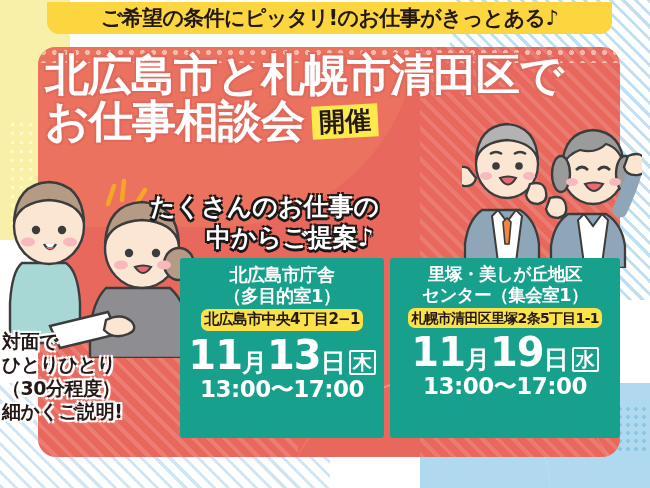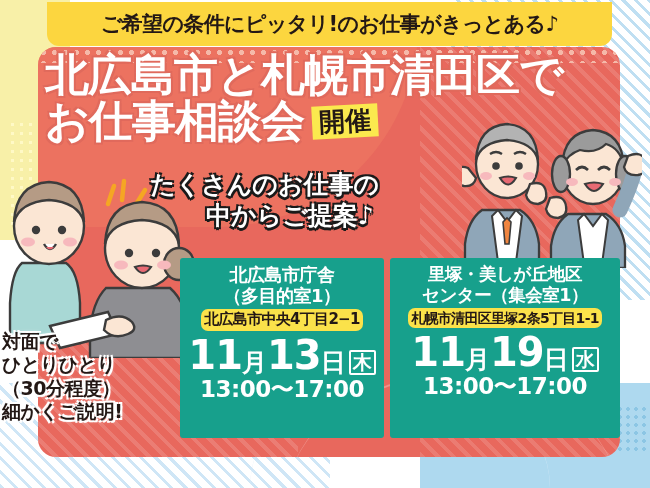--- a/index.html
+++ b/index.html
@@ -53,21 +53,21 @@
   }
   .bg-swoosh{
     position:absolute;left:250px;bottom:0px;width:300px;height:120px;
     border-top:2px solid #dfeef8;
     border-radius:50% 50% 0 0 / 100% 100% 0 0;
     opacity:.9;
   }
 
   
   .top-bar{
-    position:absolute;left:47px;top:2px;width:565px;height:44px;
+    position:absolute;left:47px;top:2px;width:565px;height:32px;
     background:#fcd63f;border-radius:0 0 12px 12px;
     display:flex;align-items:center;justify-content:center;
   }
   .top-bar .txt{
     font-size:21px;font-weight:bold;color:#231815;letter-spacing:-0.6px;
     white-space:nowrap;
   }
 
   
   .red-panel{
@@ -117,21 +117,21 @@
   .title .line2{display:flex;align-items:center;gap:8px;}
   .badge-kaisai{
     display:inline-block;background:#fbe94e;color:#231815;
     font-size:26px;font-weight:bold;letter-spacing:0px;
     padding:3px 7px 4px;transform:rotate(-3deg);
     text-shadow:none;line-height:1;
   }
 
   
   .subtitle{
-    position:absolute;left:150px;top:170px;z-index:7;
+    position:absolute;left:150px;top:192px;z-index:7;
     color:#ffffff;font-weight:bold;font-size:25px;line-height:1.22;
     text-shadow:
       -2px -2px 0 #1a1a1a, 2px -2px 0 #1a1a1a,
       -2px  2px 0 #1a1a1a, 2px  2px 0 #1a1a1a,
        0px  3px 0 #1a1a1a;
     white-space:nowrap;
   }
   .subtitle .s2{display:block;padding-left:56px;}
 
   

